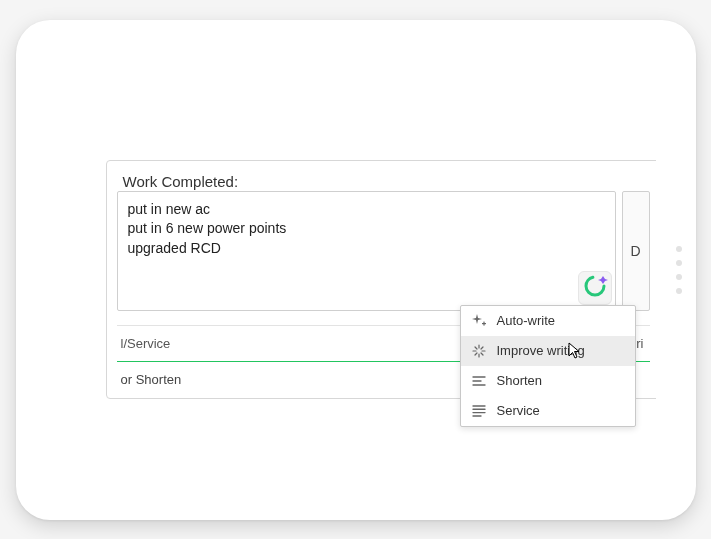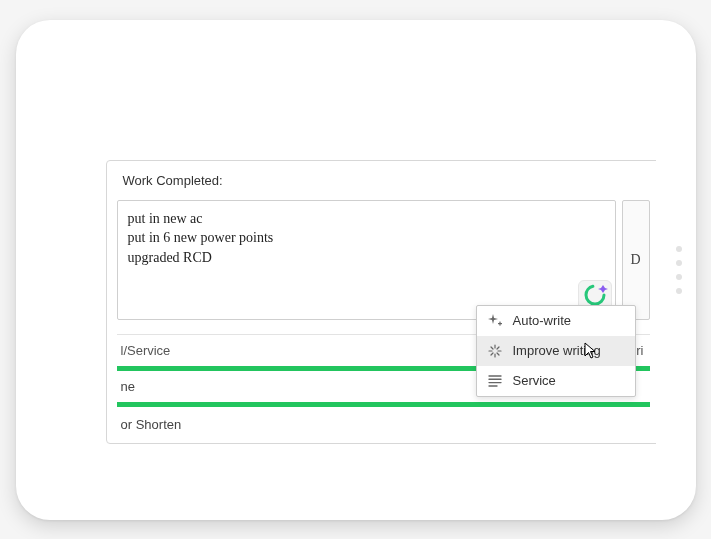--- a/index.html
+++ b/index.html
@@ -45,32 +45,31 @@
     top: 120px;
     left: 70px;
     right: 0;
     border: 1px solid #d7d7d7;
     border-radius: 4px;
     background: #fff;
     padding: 10px 10px 0 10px;
     width: 555px;
   }
   .field-label {
-    font-size: 13px;
+    font-size: 15px;
     color: #333;
-    margin-bottom: 12px;
+    margin-bottom: 1px;
     padding-left: 6px;
     padding-top: 2px;
   }
   .textarea-wrap {
     position: relative;
     display: flex;
     gap: 6px;
     align-items: stretch;
-    font-family: Liberation Serif, serif;
   }
   .work-textarea {
     flex: 1;
     border: 1px solid #cfcfcf;
     border-radius: 2px;
     min-height: 120px;
     padding: 8px 10px;
     font-size: 14px;
     line-height: 1.4;
     font-family: inherit;
@@ -106,33 +105,33 @@
   }
   .table-area {
     margin-top: 14px;
     border-top: 1px solid #e3e3e3;
     position: relative;
   }
   .table-row {
     display: flex;
     height: 36px;
     align-items: center;
-    border-bottom: 5px solid #22c55e;
+    border-bottom: 1px solid #22c55e;
     font-size: 13px;
     color: #444;
   }
   .table-row.header { color: #555; }
   .col-service { flex: 1; padding-left: 4px; overflow: hidden; white-space: nowrap; }
   .col-price { width: 50px; text-align: right; padding-right: 6px; overflow: hidden; white-space: nowrap; }
   .table-row.data { border-bottom: none; }
   .ai-menu {
     position: absolute;
     right: 24px;
     top: 144px;
-    width: 160px;
+    width: 176px;
     background: #fff;
     border: 1px solid #c8c8c8;
     border-radius: 2px;
     box-shadow: 0 2px 6px rgba(0,0,0,0.12);
     z-index: 10;
   }
   .ai-menu-item {
     display: flex;
     align-items: center;
     gap: 10px;
@@ -179,24 +178,20 @@
               <polygon points="21,3 23,6 26,7 23,8 21,11 19,8 16,7 19,6" fill="#8a5cf0"></polygon>
             </svg>
           </span>
         </div>
       </div>
 
       <div class="table-area">
         <div class="table-row header">
           <div class="col-service">l/Service</div>
           <div class="col-price">Pri</div>
-        </div>
-        <div class="table-row">
-          <div class="col-service">ne</div>
-          <div class="col-price"></div>
         </div>
         <div class="table-row data">
           <div class="col-service">or Shorten</div>
           <div class="col-price"></div>
         </div>
       </div>
 
       <div class="ai-menu">
         <div class="ai-menu-item">
           <span class="mi-icon">
@@ -227,20 +222,32 @@
           <span class="cursor-icon">
             <svg width="16" height="18" viewBox="0 0 16 18">
                 <path d="M2 1 L2 14 L5.5 10.5 L8 16 L10 15 L7.5 9.5 L12 9.5 Z" fill="#fff" stroke="#000" stroke-width="1"></path>
               </svg>
           </span>
         </div>
         <div class="ai-menu-item">
           <span class="mi-icon">
             <svg width="14" height="14" viewBox="0 0 14 14">
                 <g stroke="#666" stroke-width="1.4" stroke-linecap="round">
+                  <line x1="1" y1="3" x2="13" y2="3"></line>
+                  <line x1="1" y1="7" x2="9" y2="7"></line>
+                  <line x1="1" y1="11" x2="13" y2="11"></line>
+                </g>
+              </svg>
+          </span>
+          <span>Shorten</span>
+        </div>
+        <div class="ai-menu-item">
+          <span class="mi-icon">
+            <svg width="14" height="14" viewBox="0 0 14 14">
+                <g stroke="#666" stroke-width="1.4" stroke-linecap="round">
                   <line x1="1" y1="2" x2="13" y2="2"></line>
                   <line x1="1" y1="5.3" x2="13" y2="5.3"></line>
                   <line x1="1" y1="8.6" x2="13" y2="8.6"></line>
                   <line x1="1" y1="12" x2="9" y2="12"></line>
                 </g>
               </svg>
           </span>
           <span>Service</span>
         </div>
       </div>

